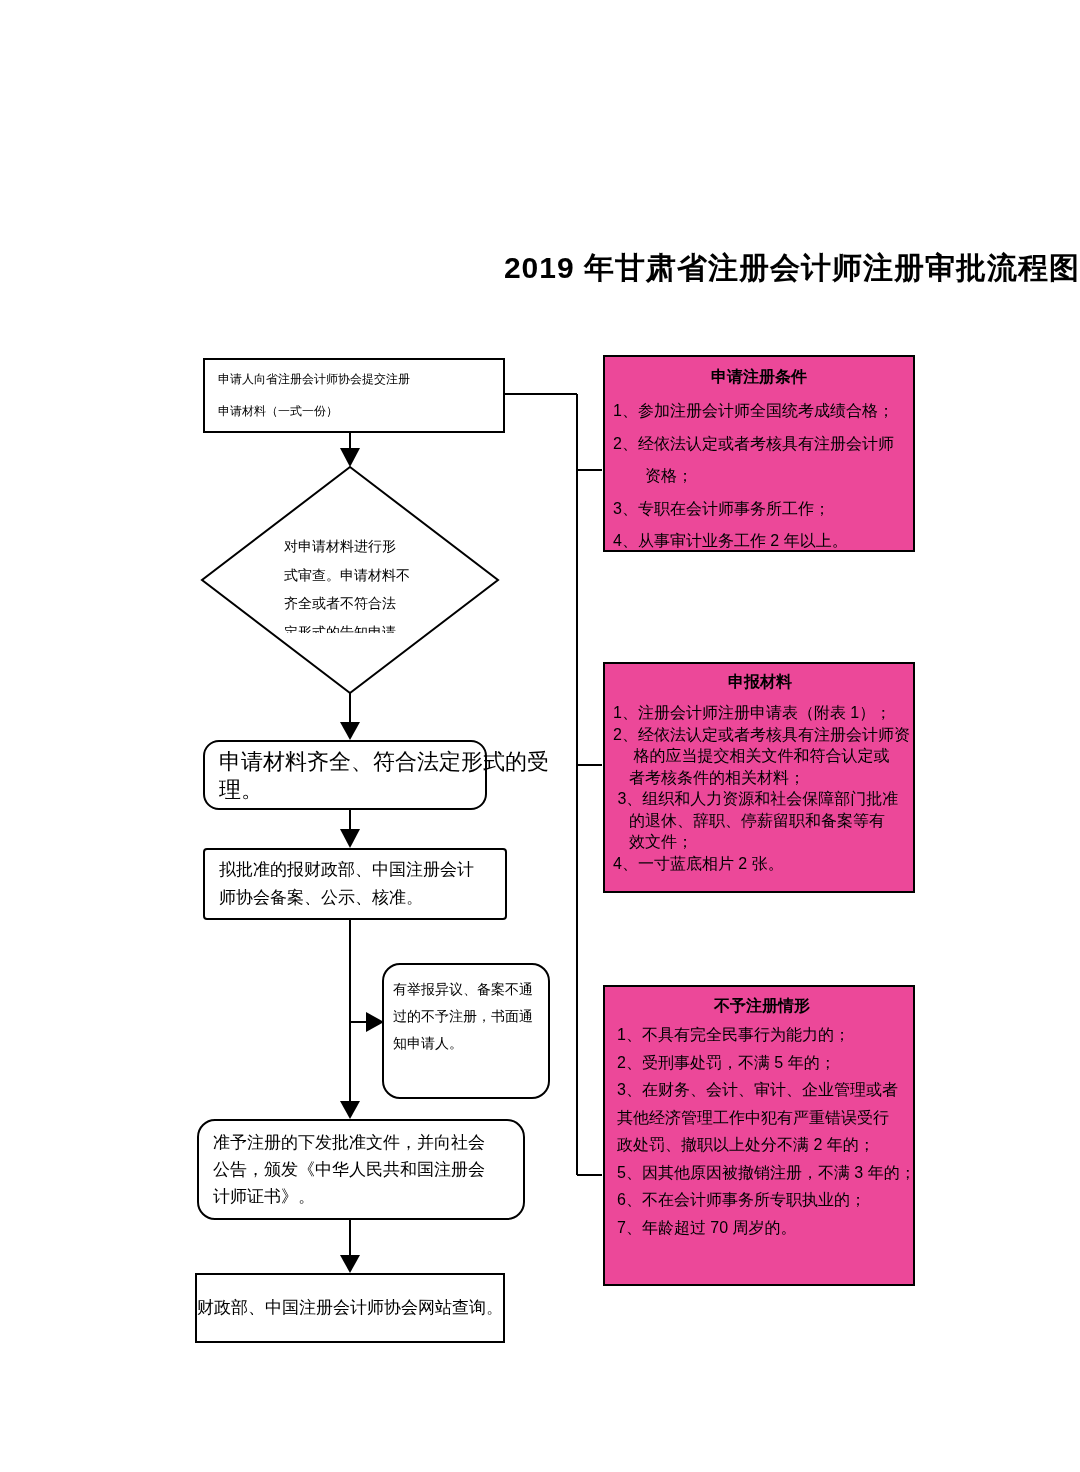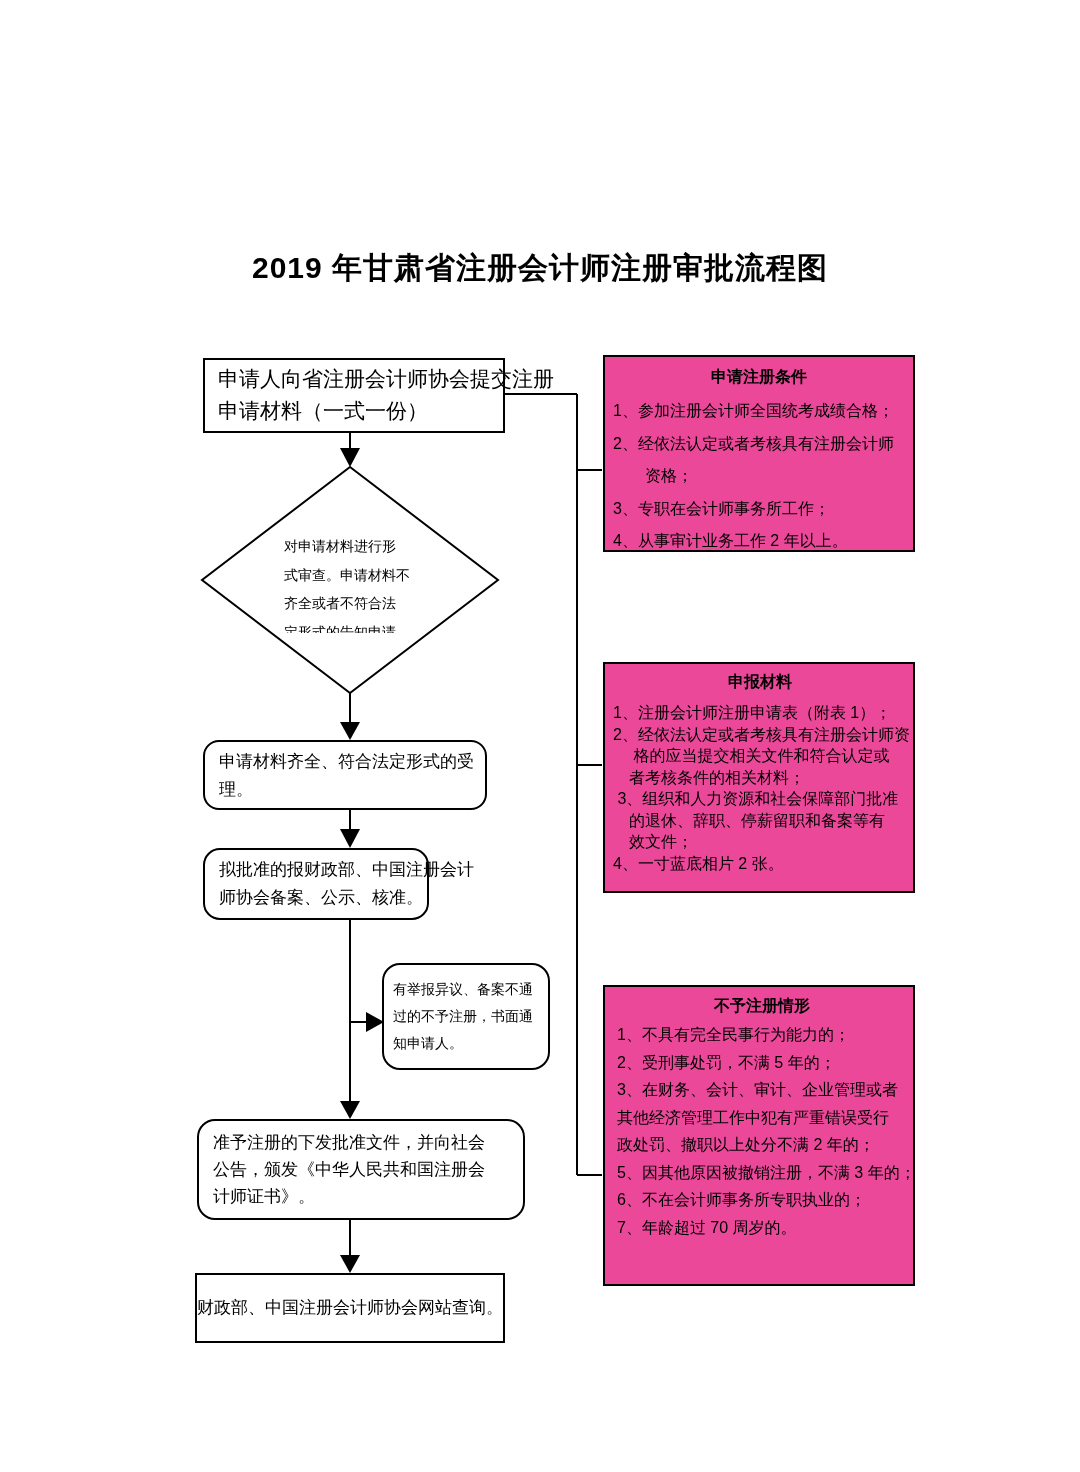--- a/index.html
+++ b/index.html
@@ -1,37 +1,37 @@
 <!DOCTYPE html>
 <html><head>
 <meta charset="utf-8">
 <style>
   html,body{margin:0;padding:0;background:#ffffff;}
   .page{position:relative;width:1080px;height:1472px;background:#ffffff;
         font-family:"Liberation Sans","DejaVu Sans",sans-serif;color:#000;overflow:hidden;}
-  .title{position:absolute;left:0;top:248px;width:100%;text-align:center;
+  .title{position:absolute;left:0;top:248px;width:100%;text-align:right;
          font-size:30px;font-weight:700;margin:0;letter-spacing:1px;}
   svg.lines{position:absolute;left:0;top:0;}
 
   .node{position:absolute;box-sizing:border-box;background:#ffffff;border:2px solid #000;}
   .flow-line{white-space:pre;}
 
   #b1{left:203px;top:358px;width:302px;height:75px;padding:3px 0 0 13px;}
-  #b1 .flow-line{font-size:21px;line-height:32px;}
+  #b1 .flow-line{font-size:12px;line-height:32px;}
 
   #dtext{position:absolute;left:284px;top:532px;width:150px;height:101px;overflow:hidden;}
   #dtext .flow-line{font-size:14px;line-height:28.5px;}
 
   #b2{left:203px;top:740px;width:284px;height:70px;border-radius:16px;padding:6px 0 0 14px;}
-  #b2 .flow-line{font-size:17px;line-height:28px;}
+  #b2 .flow-line{font-size:22px;line-height:28px;}
 
-  #b3{left:203px;top:848px;width:226px;height:72px;border-radius:17px;padding:6px 0 0 14px;}
+  #b3{left:203px;top:848px;width:304px;height:72px;border-radius:4px;padding:6px 0 0 14px;}
   #b3 .flow-line{font-size:17px;line-height:28px;}
 
-  #bobj{left:382px;top:963px;width:168px;height:107px;border-radius:18px;padding:11px 0 16px 9px;}
+  #bobj{left:382px;top:963px;width:168px;height:136px;border-radius:18px;padding:11px 0 16px 9px;}
   #bobj .flow-line{font-size:14px;line-height:27px;}
 
   #b4{left:197px;top:1119px;width:328px;height:101px;border-radius:18px;padding:8px 0 0 14px;}
   #b4 .flow-line{font-size:17px;line-height:27px;}
 
   #b5{left:195px;top:1273px;width:310px;height:70px;display:flex;align-items:center;padding-left:0;}
   #b5 .flow-line{font-size:17px;line-height:20px;}
 
   .panel{position:absolute;left:603px;width:312px;box-sizing:border-box;
          background:#ec4899;border:2px solid #000;font-size:16px;}

